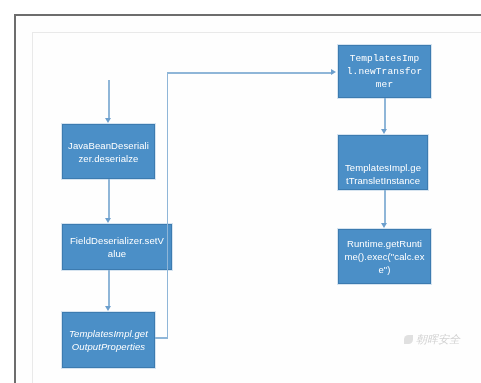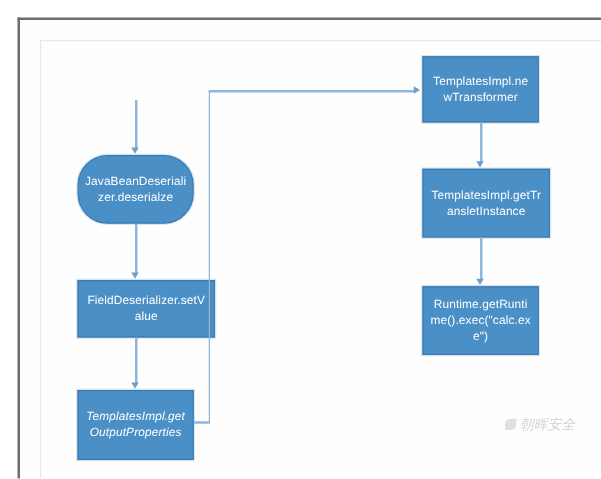--- a/index.html
+++ b/index.html
@@ -119,37 +119,37 @@
 
 <div id="screenshot">
 
   <div id="frame">
     <div id="frame-inner-hl"></div>
   </div>
 
   <div id="canvas">
 
 
-    <div class="node" style="left:62px; top:124px; width:93px; height:55px;border-radius:24px;">
+    <div class="node" style="left:62px; top:124px; width:93px; height:55px;">
       <span>JavaBeanDeserializer.deserialze</span>
     </div>
 
     <div class="node" style="left:62px; top:224px; width:110px; height:46px;">
       <span>FieldDeserializer.setValue</span>
     </div>
 
     <div class="node" style="left:62px; top:312px; width:93px; height:56px;font-style:italic;">
       <span>TemplatesImpl.getOutputProperties</span>
     </div>
 
-    <div class="node" style="left:338px; top:45px; width:93px; height:53px;">
+    <div class="node" style="left:338px; top:45px; width:93px; height:53px;font-family:Liberation Mono, monospace;">
       <span>TemplatesImpl.newTransformer</span>
     </div>
 
-    <div class="node" style="left:338px; top:135px; width:102px; height:55px;">
+    <div class="node" style="left:338px; top:135px; width:90px; height:55px;align-items:flex-end;">
       <span>TemplatesImpl.getTransletInstance</span>
     </div>
 
     <div class="node" style="left:338px; top:229px; width:93px; height:55px;">
       <span>Runtime.getRuntime().exec("calc.exe")</span>
     </div>
 
     <div class="conn v" style="left:108px; top:80px; height:39px;"></div>
     <div class="arrowhead down" style="left:105px; top:118px;"></div>
 

